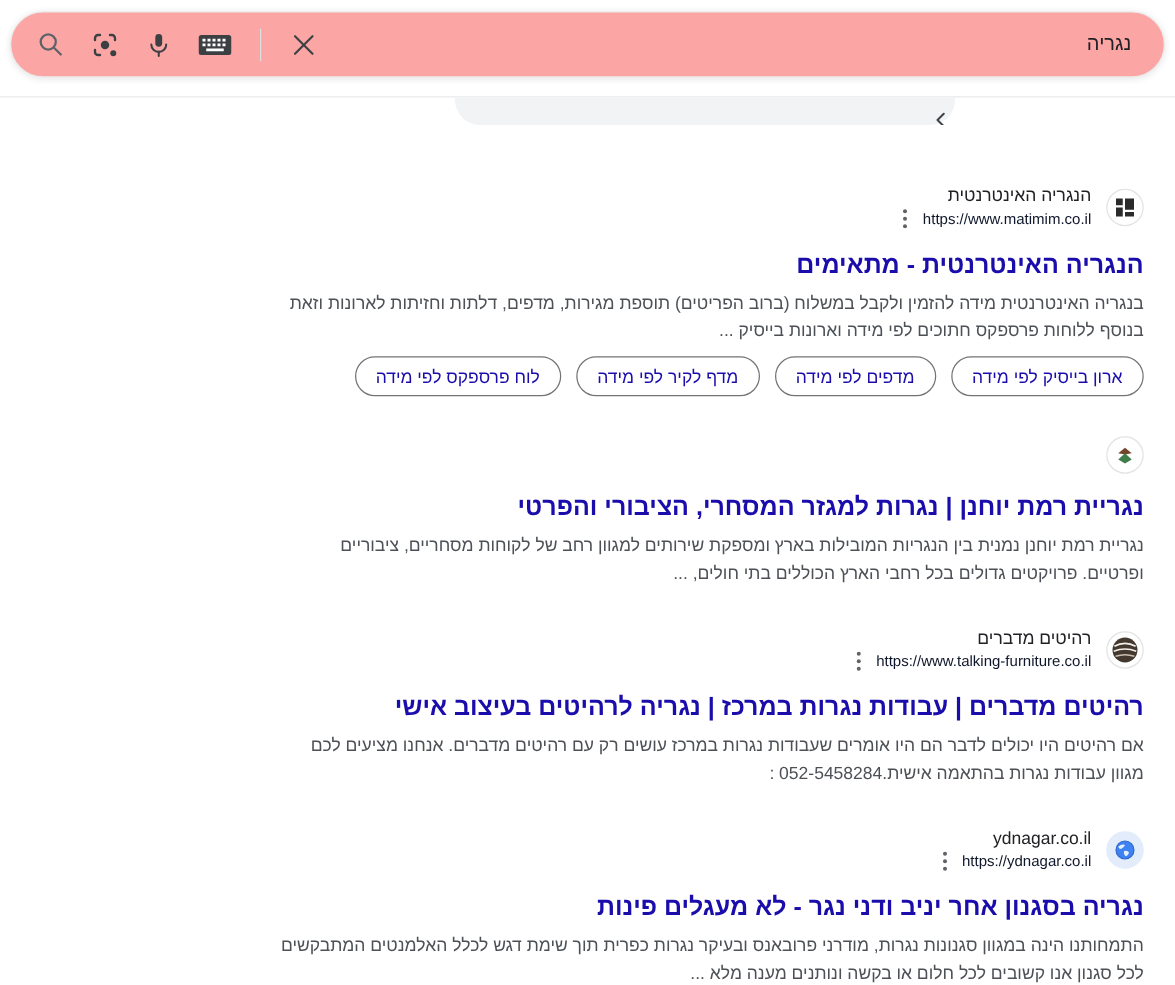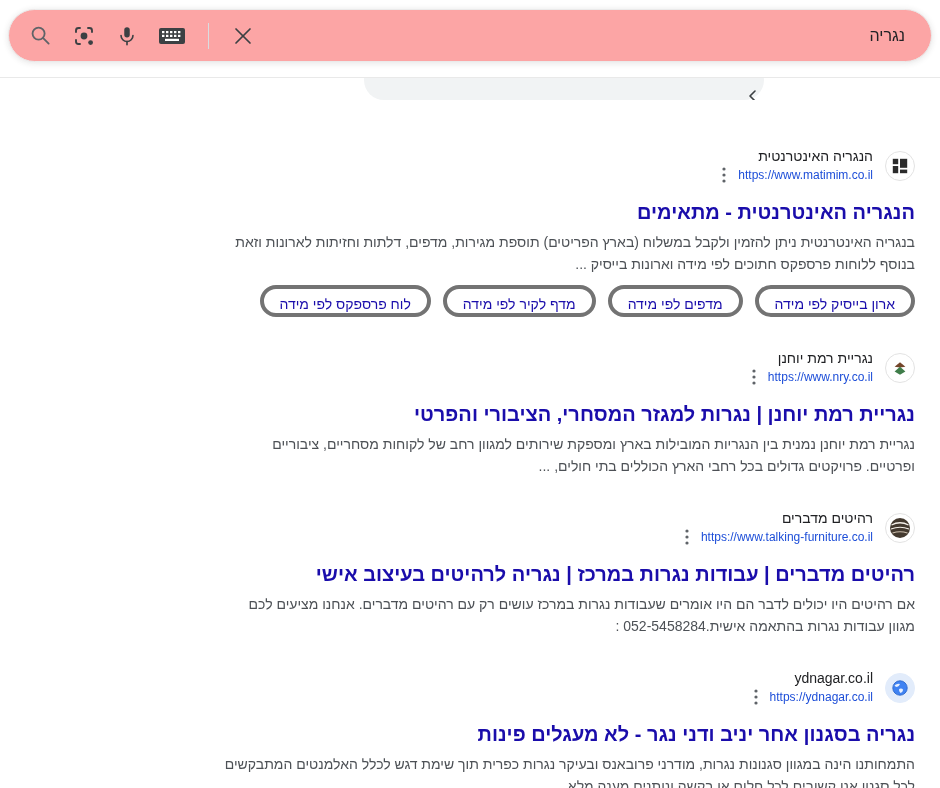--- a/index.html
+++ b/index.html
@@ -42,28 +42,28 @@
   .result { margin-bottom:32px; }
   .r-header { display:flex; align-items:center; margin-bottom:14px; }
   .r-link { display:flex; align-items:center; gap:12px; cursor:pointer; text-decoration:none; }
   .favicon {
     width:30px; height:30px; border-radius:50%; background:#fff; border:1px solid #e3e3e3;
     display:flex; align-items:center; justify-content:center; flex:0 0 auto;
   }
   .favicon.blue-bg { background:#e2ecfb; border:1px solid #e2ecfb; }
   .site-name { font-size:14px; color:#202124; line-height:18px; }
   .url-row { display:flex; align-items:center; gap:10px; }
-  .url { font-size:12px; color:#1d4ed8; line-height:16px; }
+  .url { font-size:12px; color:#0f172a; line-height:16px; }
   .dots { cursor:pointer; display:flex; background:none; border:none; padding:2px; }
   .r-title { margin:0 0 6px 0; font-size:20px; font-weight:700; line-height:26px; }
   .r-title a { color:#1a0dab; text-decoration:none; cursor:pointer; }
   .r-desc { margin:0; font-size:14px; color:#4d5156; line-height:22px; }
   .chips { display:flex; gap:12px; margin-top:10px; }
   .chip {
-    height:32px; line-height:30px; padding:0 16px; border:4px solid #737373; border-radius:18px;
+    height:32px; line-height:30px; padding:0 16px; border:1px solid #737373; border-radius:18px;
     font-size:14px; color:#1a0dab; background:#fff; cursor:pointer; white-space:nowrap; font-family:inherit;
   }
 </style>
 </head>
 <body>
 
 <div class="search-bar">
   <div class="sb-icons">
     <button class="icon-btn">
       <svg width="23" height="23" viewBox="0 0 24 24" fill="none">
@@ -149,50 +149,37 @@
                   <circle cx="2" cy="2" r="1.6" fill="#5f6368"></circle>
                   <circle cx="2" cy="8" r="1.6" fill="#5f6368"></circle>
                   <circle cx="2" cy="14" r="1.6" fill="#5f6368"></circle>
                 </svg>
             </button>
           </span>
         </span>
       </a>
     </div>
     <h3 class="r-title"><a>הנגריה האינטרנטית - מתאימים</a></h3>
-    <p class="r-desc">בנגריה האינטרנטית ניתן להזמין ולקבל במשלוח (בארץ הפריטים) תוספת מגירות, מדפים, דלתות וחזיתות לארונות וזאת בנוסף ללוחות פרספקס חתוכים לפי מידה וארונות בייסיק ...</p>
+    <p class="r-desc">בנגריה האינטרנטית מידה להזמין ולקבל במשלוח (ברוב הפריטים) תוספת מגירות, מדפים, דלתות וחזיתות לארונות וזאת בנוסף ללוחות פרספקס חתוכים לפי מידה וארונות בייסיק ...</p>
     <div class="chips">
       <button class="chip">ארון בייסיק לפי מידה</button>
       <button class="chip">מדפים לפי מידה</button>
       <button class="chip">מדף לקיר לפי מידה</button>
       <button class="chip">לוח פרספקס לפי מידה</button>
     </div>
   </article>
 
   <article class="result">
     <div class="r-header">
       <a class="r-link">
         <span class="favicon">
           <svg width="18" height="18" viewBox="0 0 20 20">
               <polygon points="4,8.5 10,3.5 16,8.5 10,9.5" fill="#74452a"></polygon>
               <polygon points="4,14 10,8.5 16,14 10,17.5" fill="#3f7d4a"></polygon>
             </svg>
-        </span>
-        <span>
-          <span class="site-name" style="display:block">נגריית רמת יוחנן</span>
-          <span class="url-row">
-            <span class="url" dir="ltr">https://www.nry.co.il</span>
-            <button class="dots">
-              <svg width="4" height="16" viewBox="0 0 4 16">
-                  <circle cx="2" cy="2" r="1.6" fill="#5f6368"></circle>
-                  <circle cx="2" cy="8" r="1.6" fill="#5f6368"></circle>
-                  <circle cx="2" cy="14" r="1.6" fill="#5f6368"></circle>
-                </svg>
-            </button>
-          </span>
         </span>
       </a>
     </div>
     <h3 class="r-title"><a>נגריית רמת יוחנן | נגרות למגזר המסחרי, הציבורי והפרטי</a></h3>
     <p class="r-desc">נגריית רמת יוחנן נמנית בין הנגריות המובילות בארץ ומספקת שירותים למגוון רחב של לקוחות מסחריים, ציבוריים ופרטיים. פרויקטים גדולים בכל רחבי הארץ הכוללים בתי חולים, ...</p>
   </article>
 
   <article class="result">
     <div class="r-header">
       <a class="r-link">

